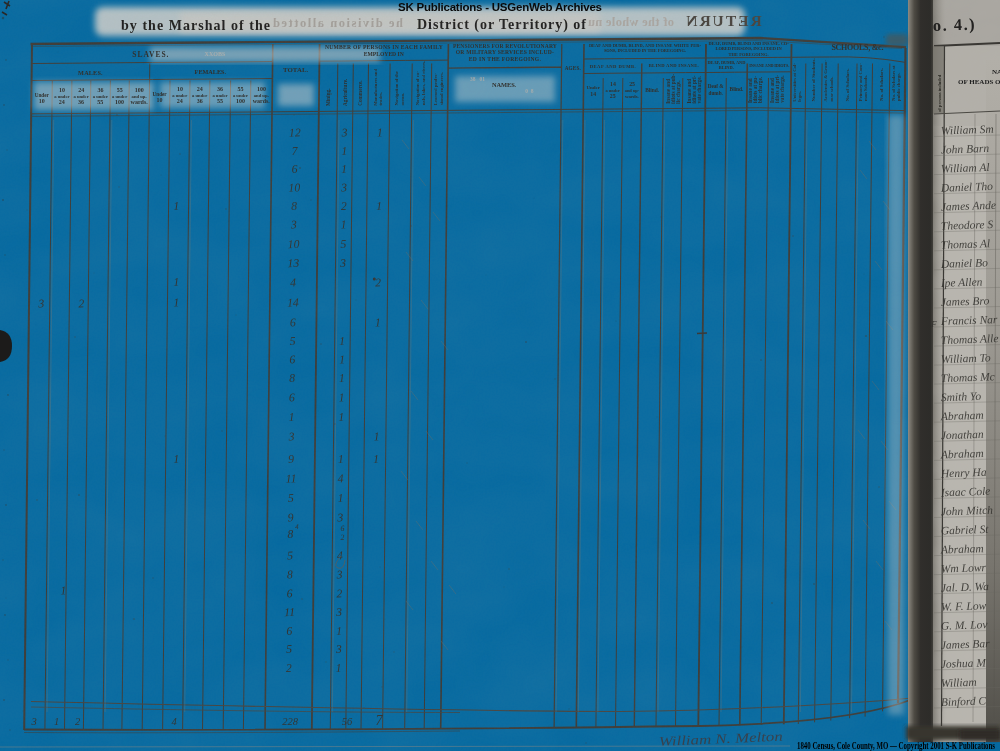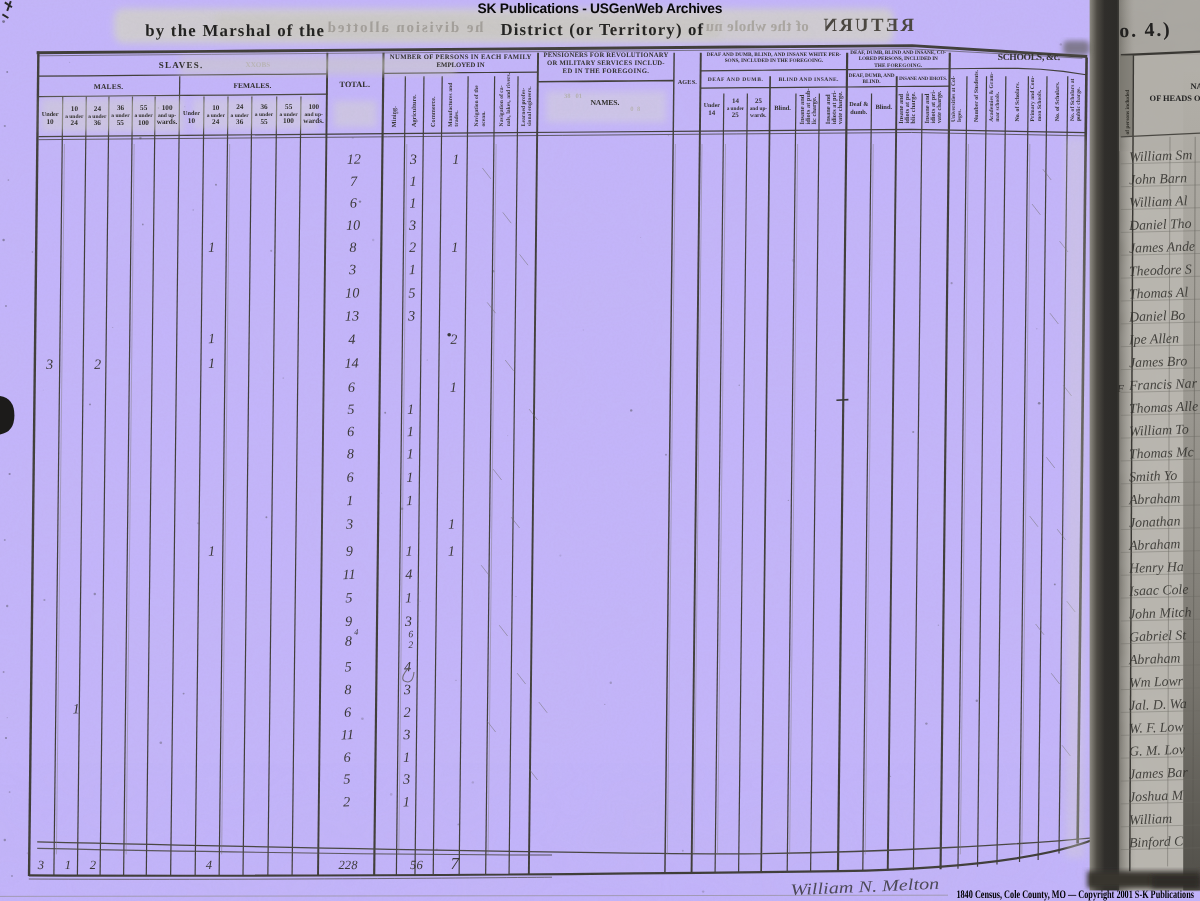--- a/index.html
+++ b/index.html
@@ -1,16 +1,16 @@
 <!DOCTYPE html>
 <html><head>
 <meta charset="utf-8">
 <style>
   html,body { margin:0; padding:0; }
-  #page { position:relative; width:1000px; height:751px; background:#c4b5fd; overflow:hidden; }
+  #page { position:relative; width:1000px; height:751px; background:#0369a1; overflow:hidden; }
 </style>
 </head>
 <body>
 
 <div id="page">
 <svg width="1000" height="751" viewBox="0 0 1000 751">
 <defs>
   <filter id="blur3" x="-20%" y="-20%" width="140%" height="140%">
           <feGaussianBlur stdDeviation="3"></feGaussianBlur>
         </filter>

